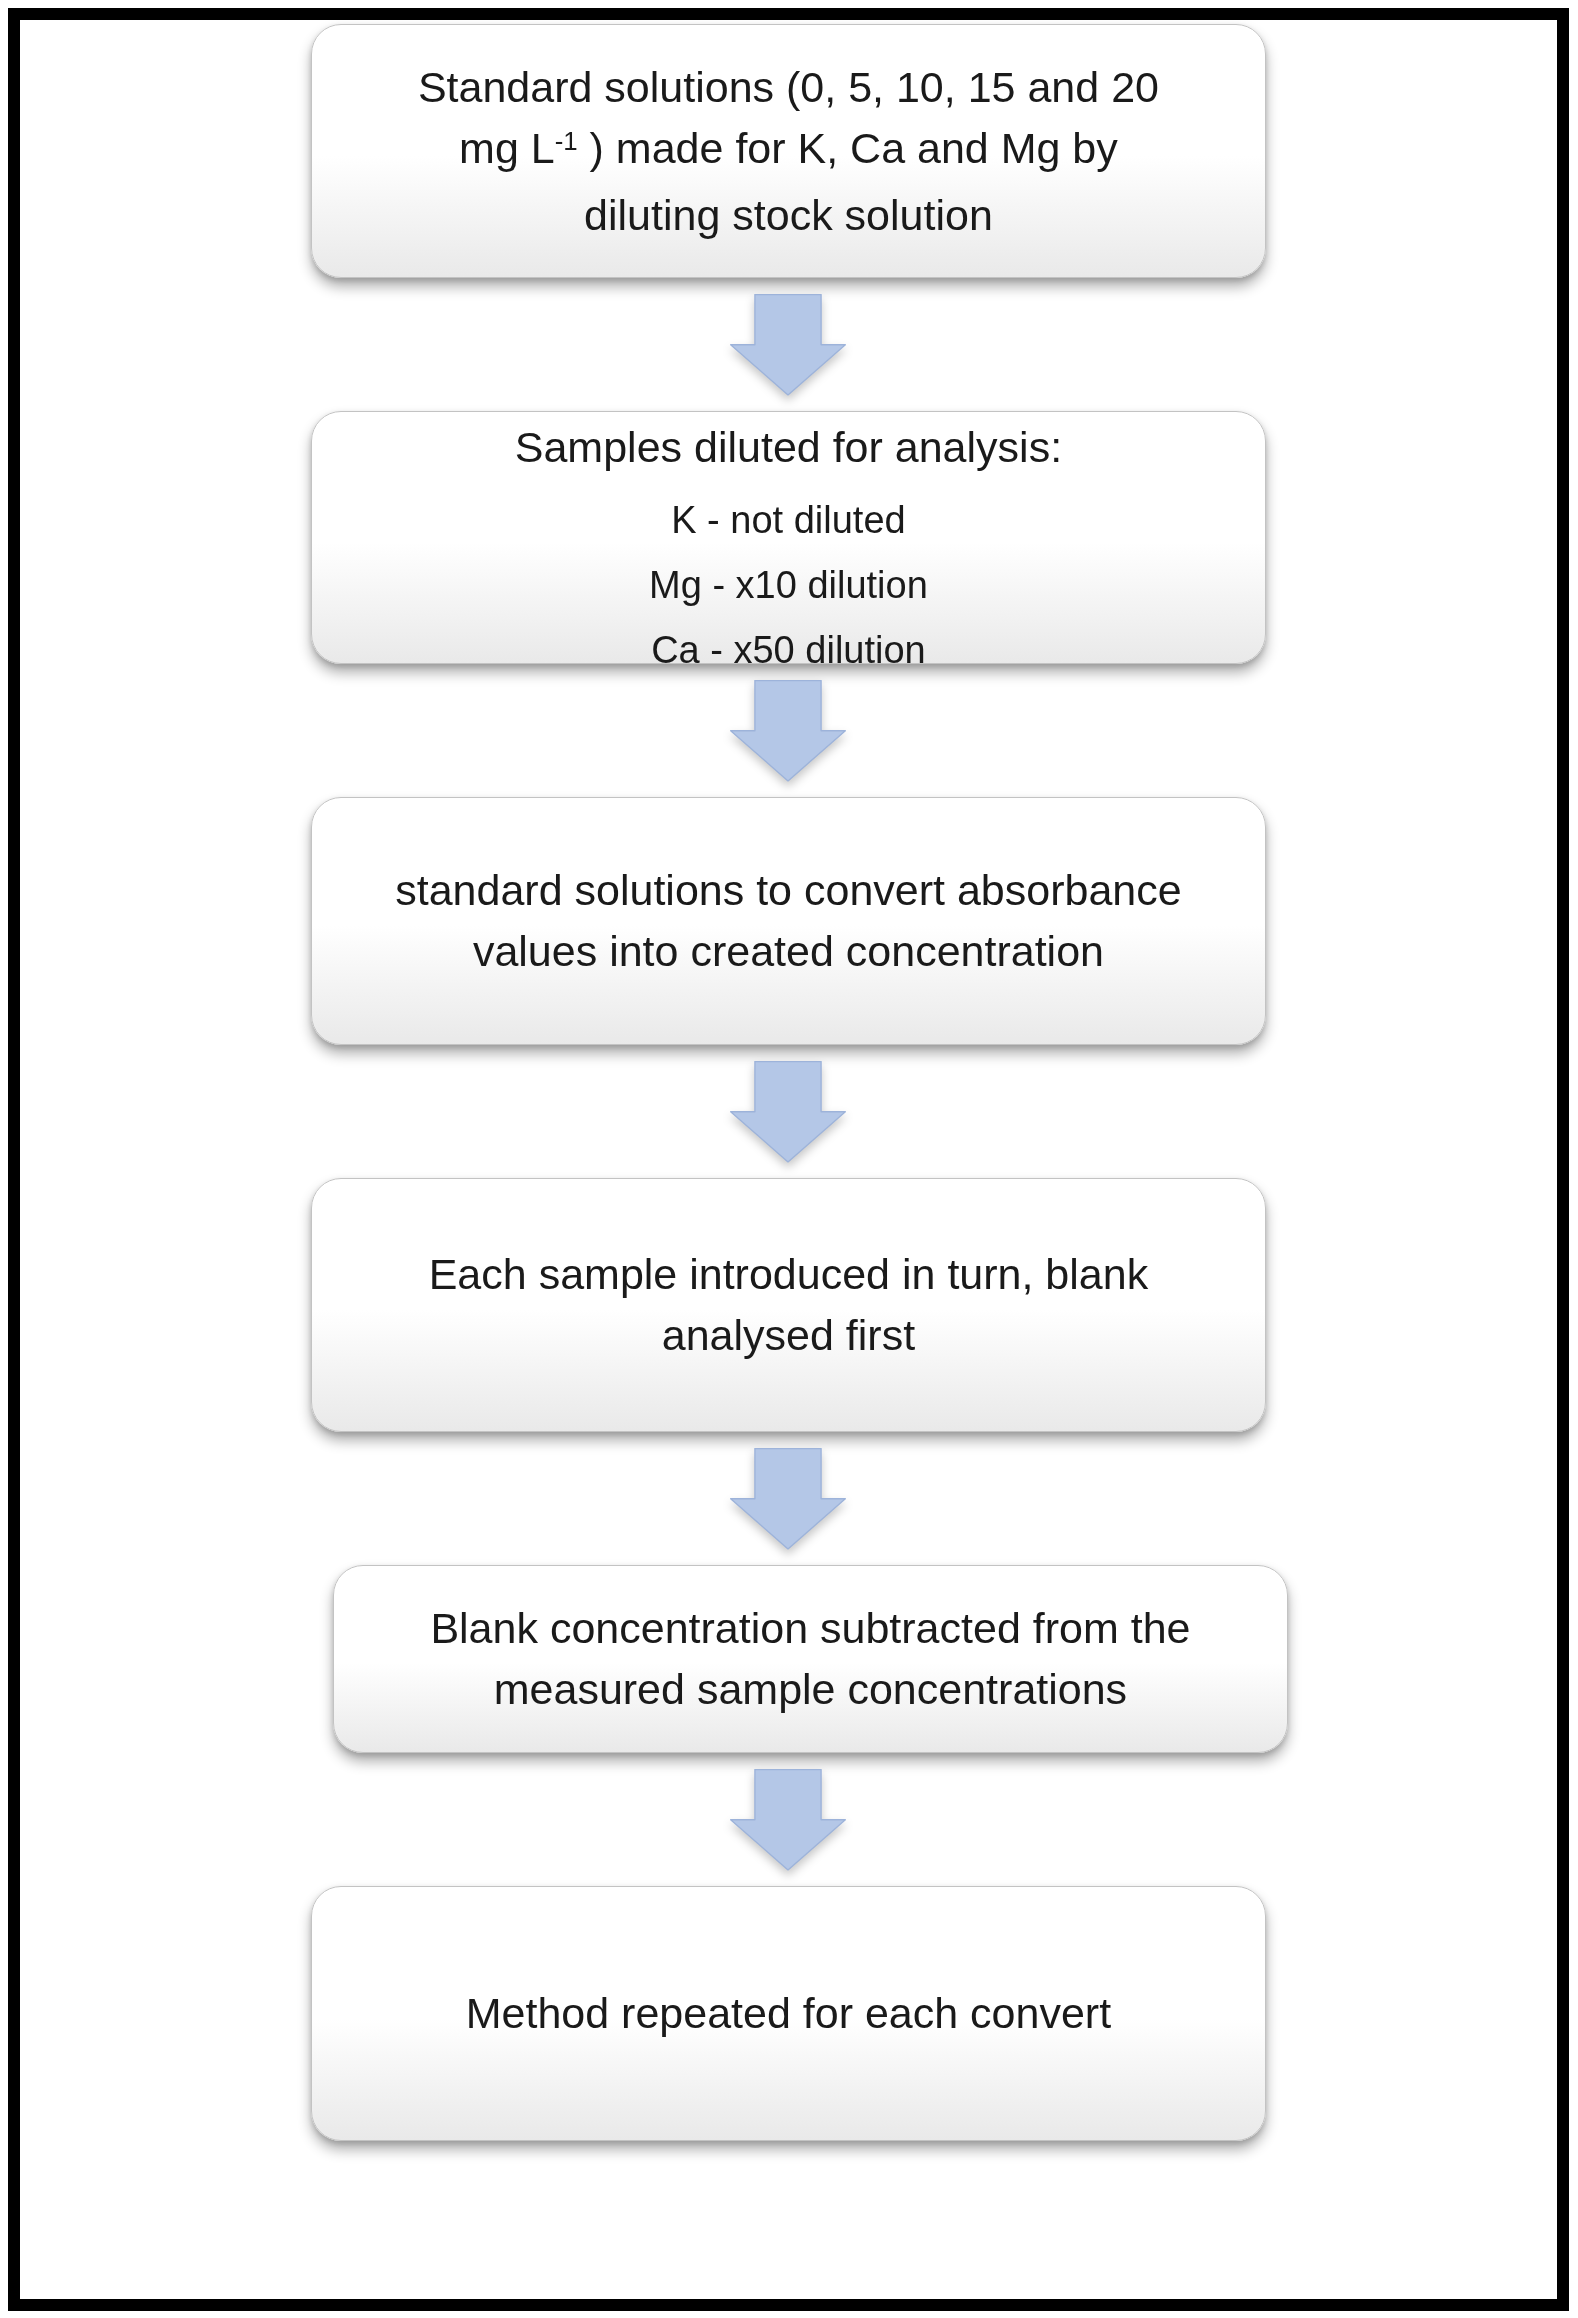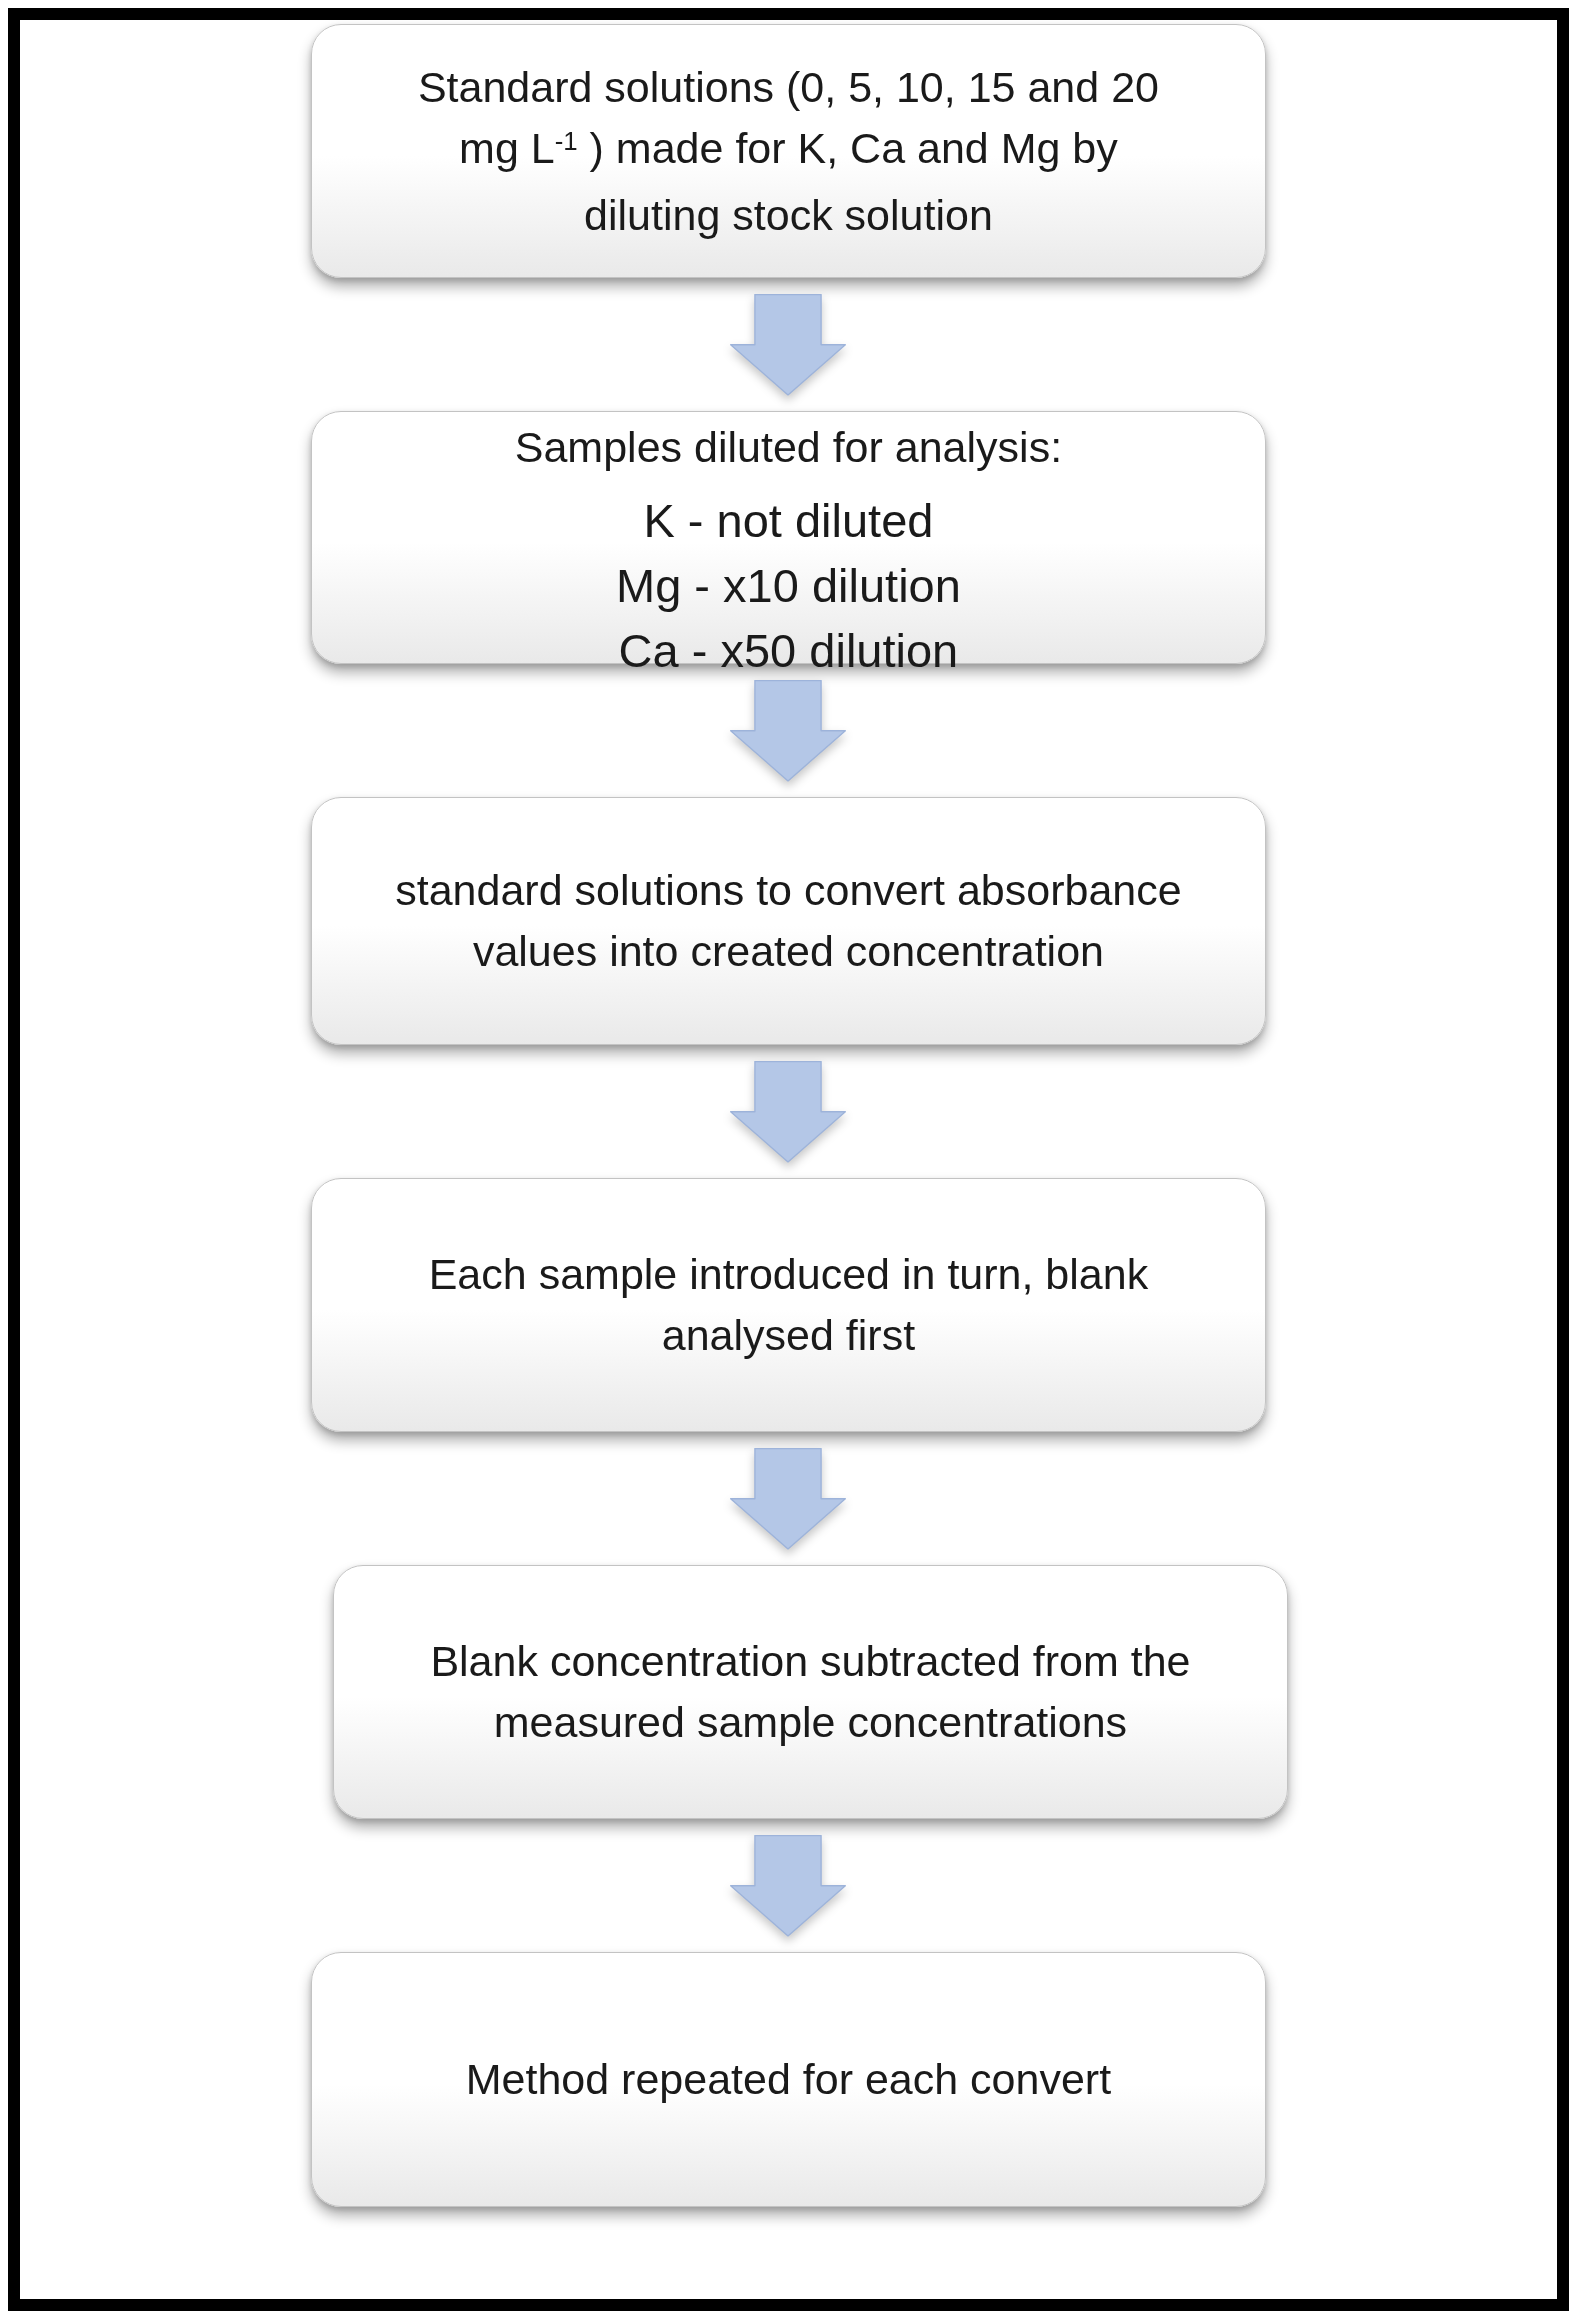--- a/index.html
+++ b/index.html
@@ -52,24 +52,24 @@
   }
   .sup {
     font-size: 0.6em;
     position: relative;
     top: -0.5em;
     vertical-align: baseline;
   }
   .box-1 { height: 254px; text-align: right; }
   .box-2 { height: 253px; justify-content: flex-start; padding-top: 7.7px; }
   .box-2 .box-title { font-size: 43px; line-height: 55px; margin-bottom: 13.2px; }
-  .box-2 .sub-line { font-size: 47px; line-height: 65px; }
+  .box-2 .sub-line { font-size: 38px; line-height: 65px; }
   .box-3 { height: 248px; }
   .box-4 { height: 254px; }
-  .box-5 { height: 254px; margin-left: 44px; }
+  .box-5 { height: 188px; margin-left: 44px; }
   .box-6 { height: 255px; }
   .arrow {
     height: 102px;
     margin: 15.5px 0;
     display: flex;
     align-items: center;
     justify-content: center;
     filter: drop-shadow(0 5px 5px rgba(0,0,0,0.22));
   }
   .arrow svg polygon {

